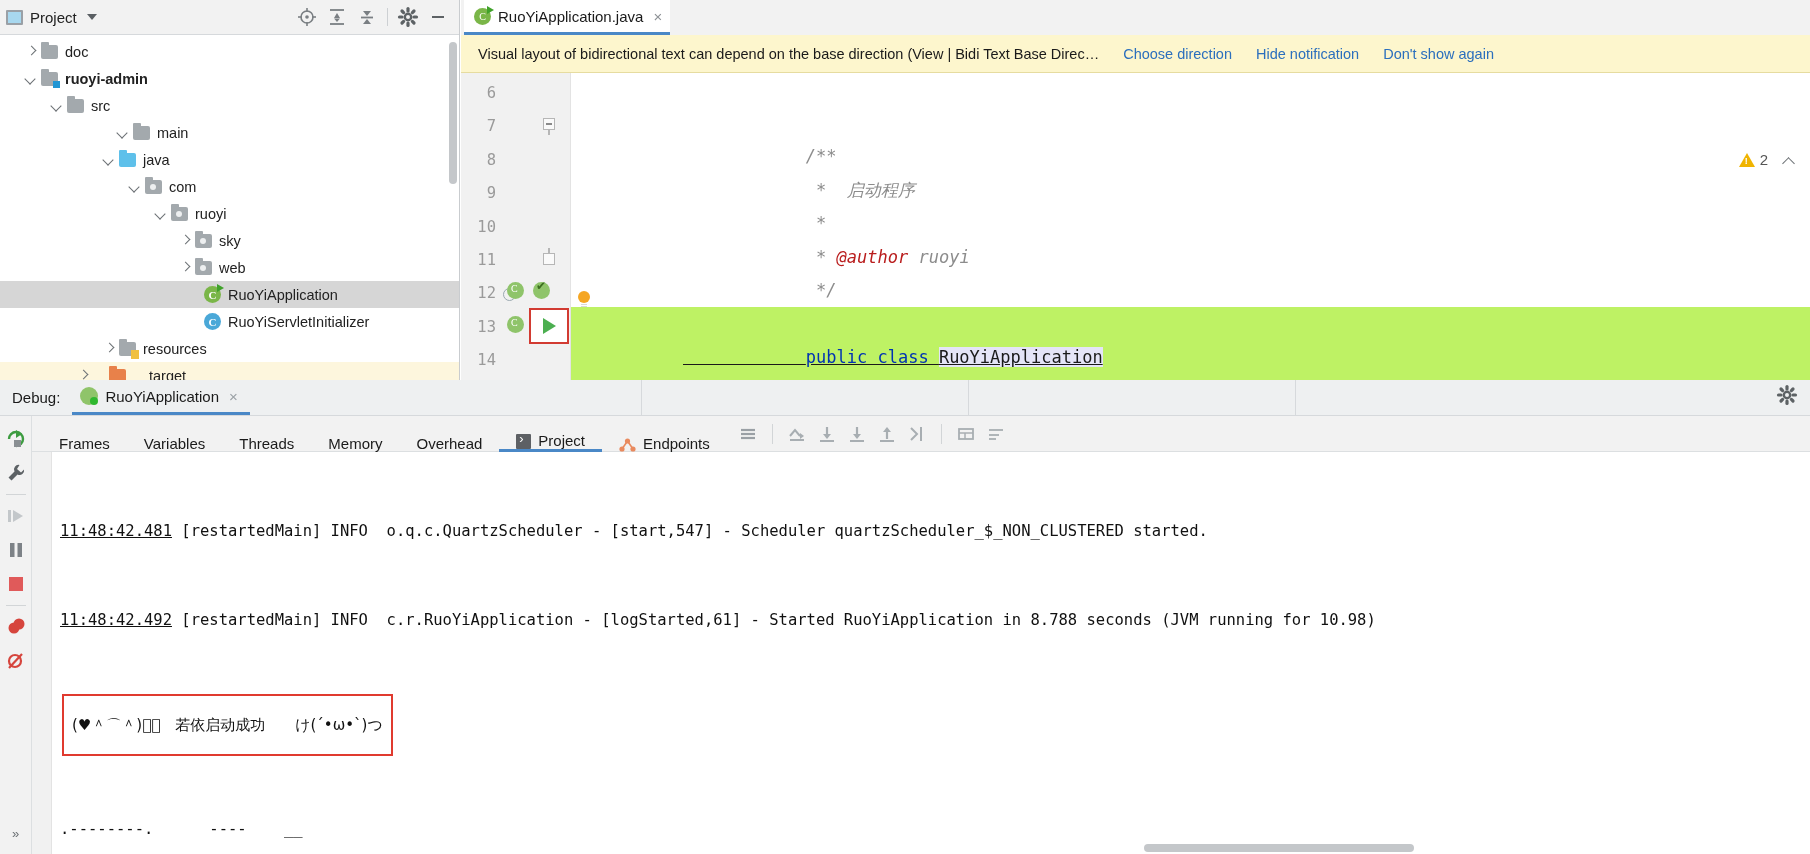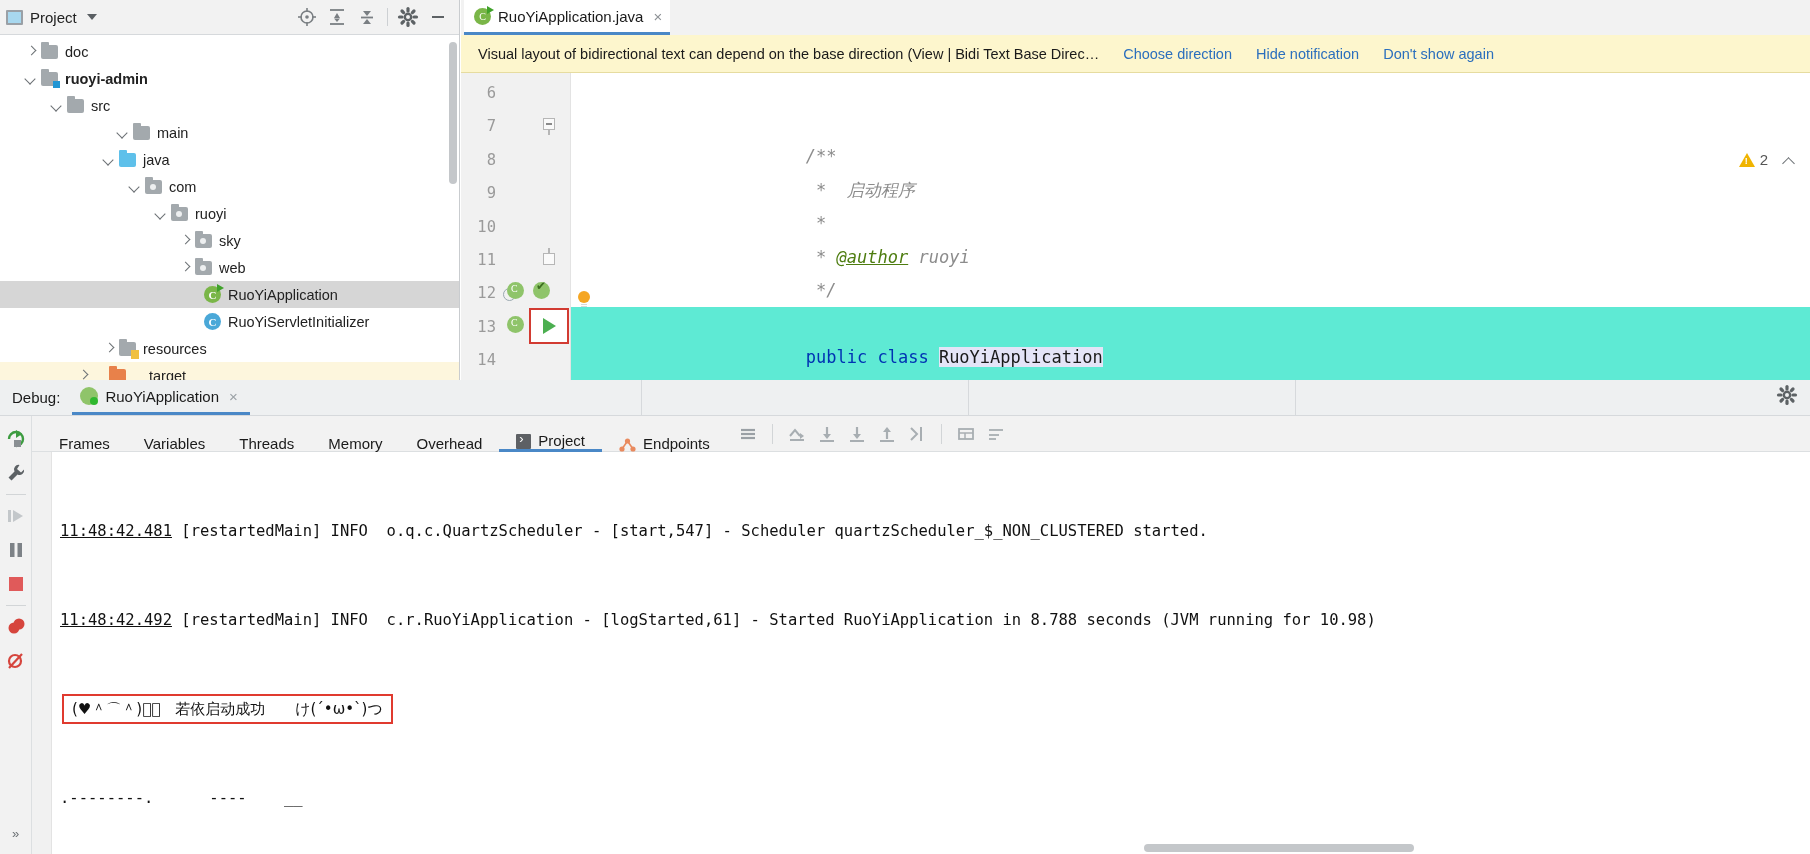--- a/index.html
+++ b/index.html
@@ -153,23 +153,23 @@
   .play-tri{
     width:0;height:0;border-left:13px solid #4caf50;
     border-top:8px solid transparent;border-bottom:8px solid transparent;
   }
 
   .code {
     flex:1; position:relative; font-family:"DejaVu Sans Mono", monospace;
     font-size:17px; line-height:33.5px; padding-top:1px; overflow:hidden;
   }
   .cline { position:absolute; left:0; white-space:pre; }
-  .cline.hl { background:#5eead4; width:100%; }
+  .cline.hl { background:#bef264; width:100%;text-decoration:underline; }
   .c-comment { color:#8c8c8c; font-style:italic; }
-  .c-doctag { color:#4d7c0f; font-style:italic; text-decoration:underline; }
+  .c-doctag { color:#b91c1c; font-style:italic; }
   .c-ann { color:#9e8016; }
   .c-kw { color:#0033b3; font-weight:normal; }
   .c-id { color:#1a1a1a; }
   .c-paren { color:#1a1a1a; }
   .c-brace { color:#3c8f3c; }
   .c-sel { background:#e4e4f7; }
 
   .warn-badge {
     position:absolute; right:42px; top:78px; display:flex; align-items:center;
     font-size:15px; color:#555; font-family:"Liberation Sans",sans-serif;
@@ -227,21 +227,21 @@
   .tb-icon{ width:30px;height:30px;display:flex;align-items:center;justify-content:center; }
 
   .console-wrap { flex:1; display:flex; background:#fff; position:relative; overflow:hidden;}
   .console-gutter{ width:20px;flex:0 0 20px; background:#f1f1f1; border-right:1px solid #e3e3e3;}
   .console {
     flex:1; font-family:"DejaVu Sans Mono", monospace; font-size:15.5px;
     line-height:29.5px; padding:6px 0 0 8px; color:#111; white-space:pre; position:relative;
   }
   .log-ts { text-decoration:underline; }
   .success-box {
-    display:inline-block; border:2px solid #e03a2f; padding:0 8px; margin-left:2px;
+    display:inline-block; border:2px solid #e03a2f; padding:16px 8px; margin-left:2px;
     font-family:"DejaVu Sans", sans-serif; font-size:15px; line-height:26px;
   }
   .hscroll {
     position:absolute; left:1112px; bottom:2px; width:270px; height:8px;
     background:#c4c7ca; border-radius:4px;
   }
 </style>
 </head>
 <body>
 

